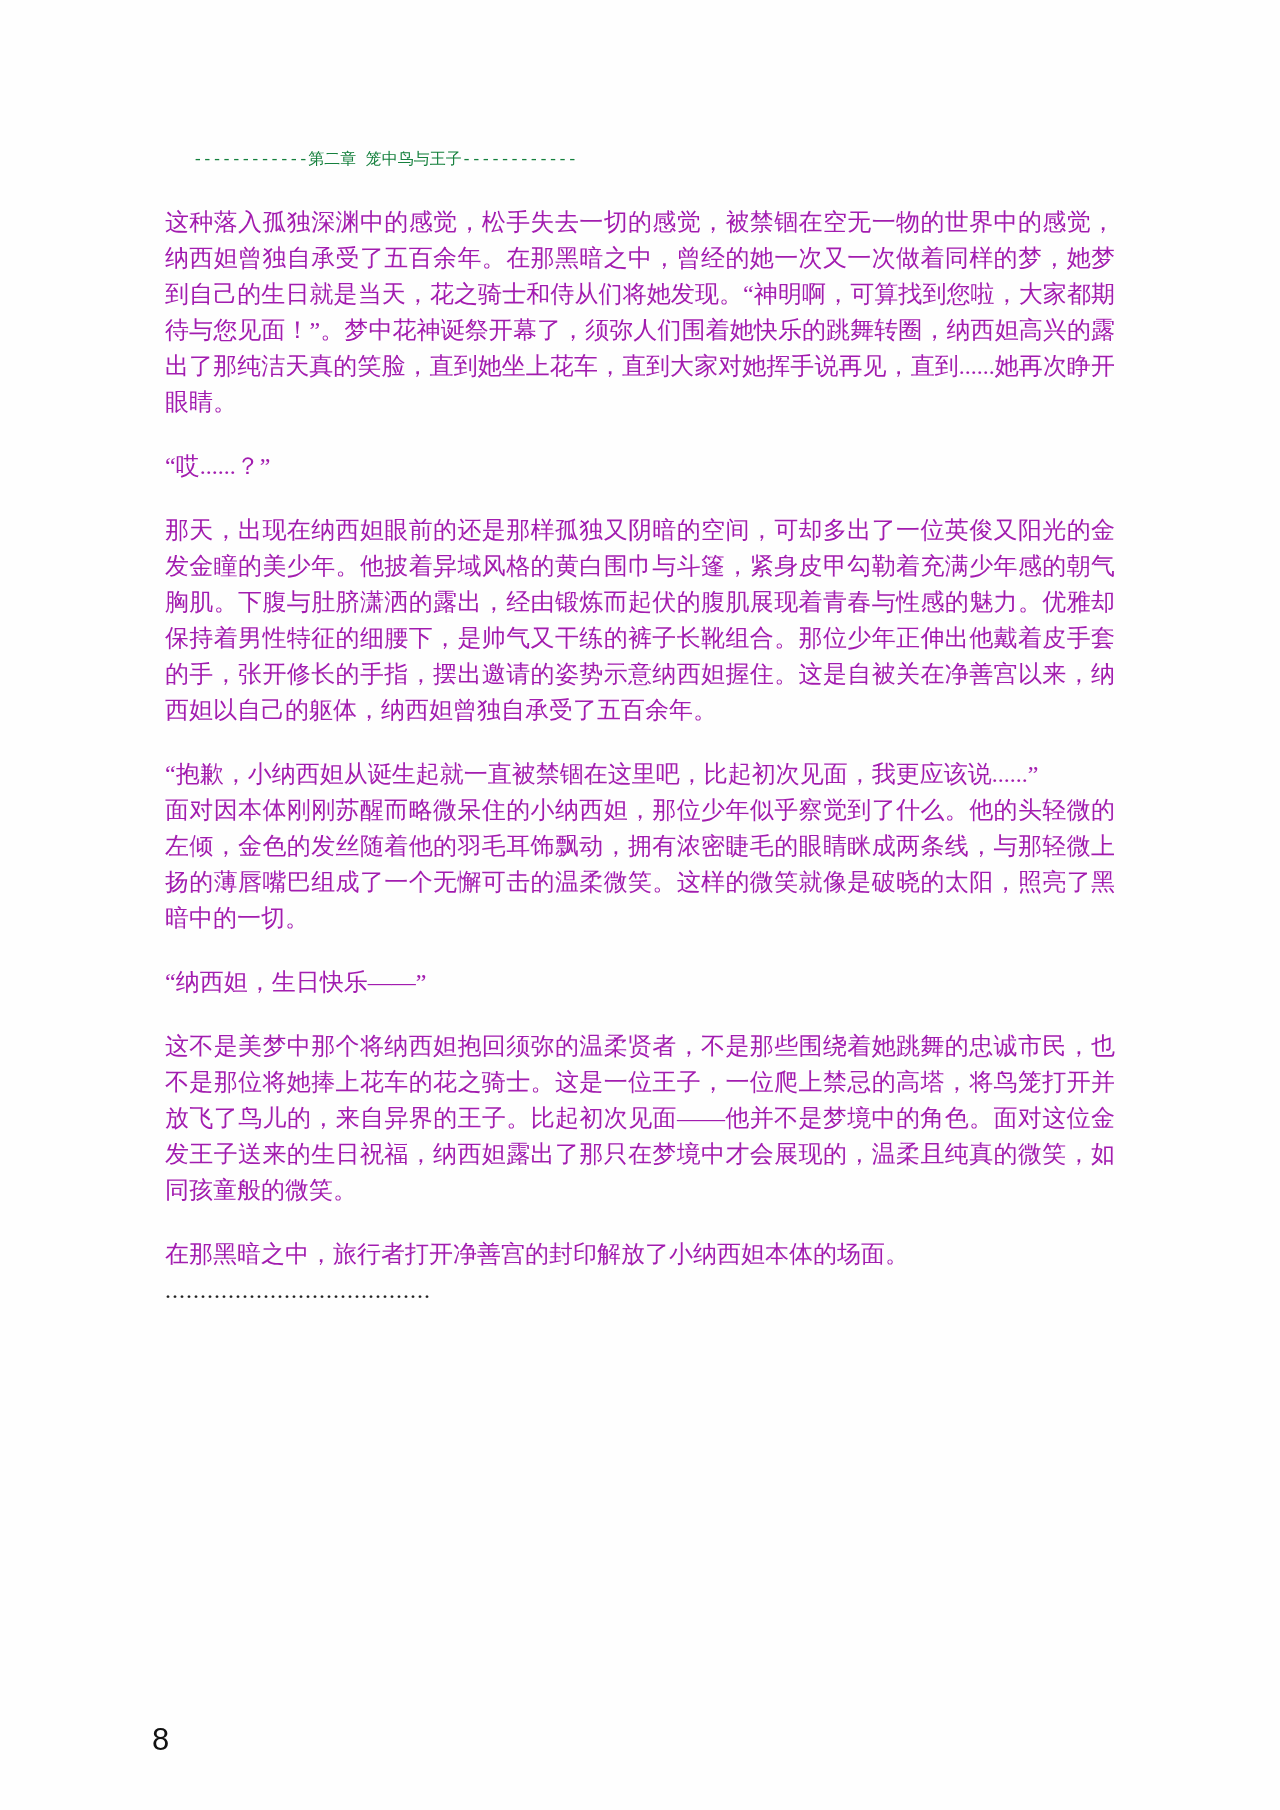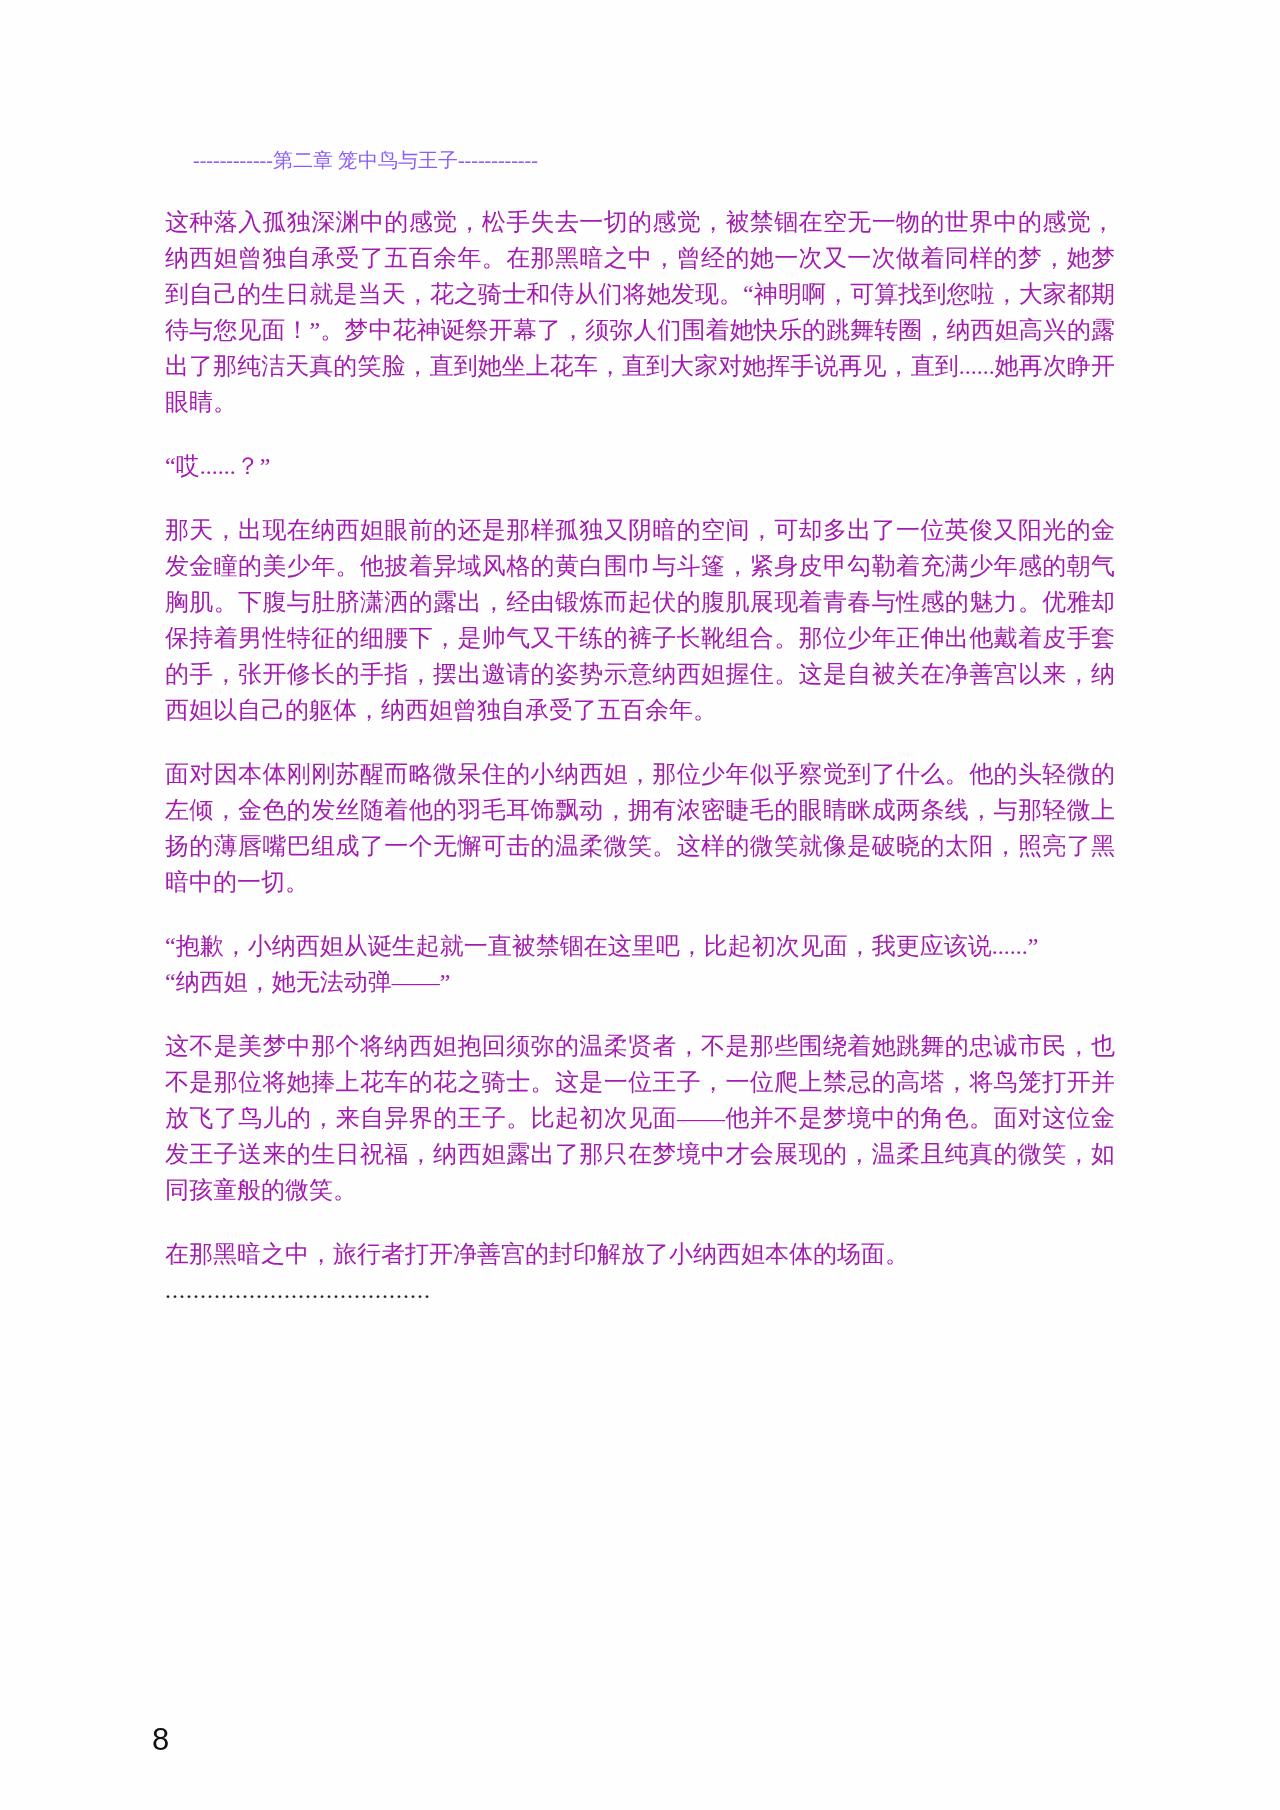--- a/index.html
+++ b/index.html
@@ -13,27 +13,28 @@
     height: 1810px;
     margin: 0 auto;
     background: #fefefe;
     box-sizing: border-box;
     padding: 142px 165px 0 165px;
     color: #1e1e1e;
     font-family: "Liberation Serif", "DejaVu Serif", serif;
     overflow: hidden;
   }
   .chapter-heading {
-    font-size: 20px;
+    font-size: 16px;
     line-height: 36px;
     padding-left: 28px;
     margin: 0 0 26px 0;
     white-space: nowrap;
-    color: #8b5cf6;
+    color: #15803d;
     font-weight: normal;
+    font-family: Liberation Mono, monospace;
   }
   .para {
     font-size: 24px;
     line-height: 36px;
     margin: 0 0 28px 0;
     text-align: justify;
     text-justify: inter-ideograph;
     word-break: break-all;
     color: #a21caf;
   }
@@ -60,23 +61,23 @@
 <body>
 
 <div class="page">
 
   <h1 class="chapter-heading">------------第二章 笼中鸟与王子------------</h1>
 
   <main>
     <p class="para">这种落入孤独深渊中的感觉，松手失去一切的感觉，被禁锢在空无一物的世界中的感觉，纳西妲曾独自承受了五百余年。在那黑暗之中，曾经的她一次又一次做着同样的梦，她梦到自己的生日就是当天，花之骑士和侍从们将她发现。“神明啊，可算找到您啦，大家都期待与您见面！”。梦中花神诞祭开幕了，须弥人们围着她快乐的跳舞转圈，纳西妲高兴的露出了那纯洁天真的笑脸，直到她坐上花车，直到大家对她挥手说再见，直到......她再次睁开眼睛。</p>
     <p class="para">“哎......？”</p>
     <p class="para">那天，出现在纳西妲眼前的还是那样孤独又阴暗的空间，可却多出了一位英俊又阳光的金发金瞳的美少年。他披着异域风格的黄白围巾与斗篷，紧身皮甲勾勒着充满少年感的朝气胸肌。下腹与肚脐潇洒的露出，经由锻炼而起伏的腹肌展现着青春与性感的魅力。优雅却保持着男性特征的细腰下，是帅气又干练的裤子长靴组合。那位少年正伸出他戴着皮手套的手，张开修长的手指，摆出邀请的姿势示意纳西妲握住。这是自被关在净善宫以来，纳西妲以自己的躯体，纳西妲曾独自承受了五百余年。</p>
+    <p class="para no-gap">“抱歉，小纳西妲从诞生起就一直被禁锢在这里吧，比起初次见面，我更应该说......”</p>
     <p class="para">面对因本体刚刚苏醒而略微呆住的小纳西妲，那位少年似乎察觉到了什么。他的头轻微的左倾，金色的发丝随着他的羽毛耳饰飘动，拥有浓密睫毛的眼睛眯成两条线，与那轻微上扬的薄唇嘴巴组成了一个无懈可击的温柔微笑。这样的微笑就像是破晓的太阳，照亮了黑暗中的一切。</p>
-    <p class="para no-gap">“抱歉，小纳西妲从诞生起就一直被禁锢在这里吧，比起初次见面，我更应该说......”</p>
-    <p class="para">“纳西妲，她无法动弹——”</p>
+    <p class="para">“纳西妲，生日快乐——”</p>
     <p class="para">这不是美梦中那个将纳西妲抱回须弥的温柔贤者，不是那些围绕着她跳舞的忠诚市民，也不是那位将她捧上花车的花之骑士。这是一位王子，一位爬上禁忌的高塔，将鸟笼打开并放飞了鸟儿的，来自异界的王子。比起初次见面——他并不是梦境中的角色。面对这位金发王子送来的生日祝福，纳西妲露出了那只在梦境中才会展现的，温柔且纯真的微笑，如同孩童般的微笑。</p>
     <p class="para no-gap">在那黑暗之中，旅行者打开净善宫的封印解放了小纳西妲本体的场面。</p>
     <p class="ellipsis-line">......................................</p>
   </main>
 
   <div class="page-number">8</div>
 
 </div>
 
 </body></html>

